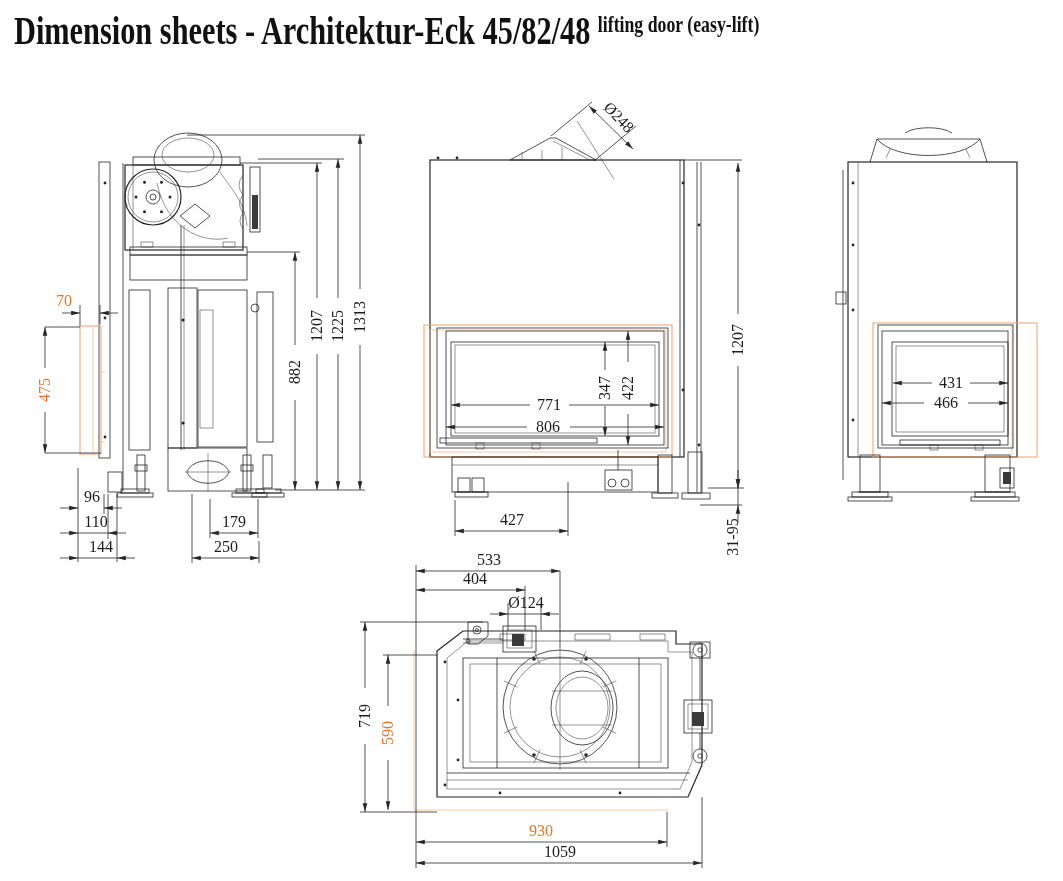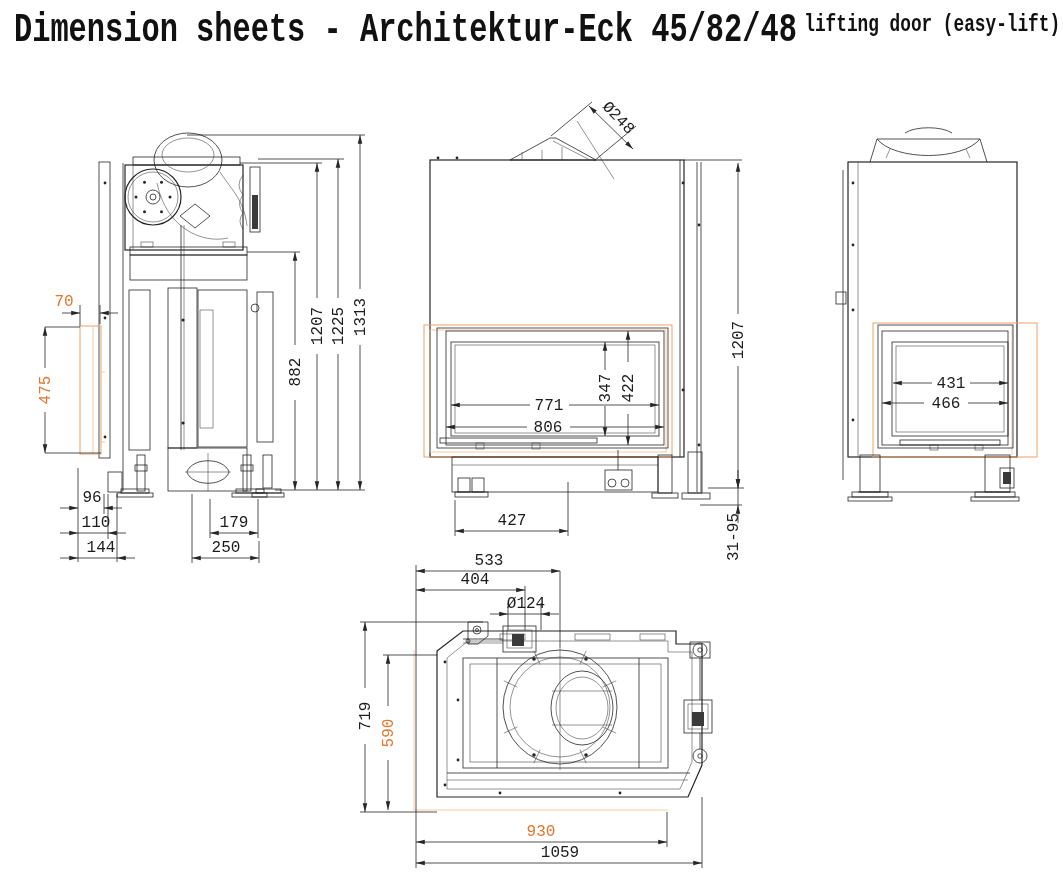--- a/index.html
+++ b/index.html
@@ -1,17 +1,17 @@
 <!DOCTYPE html>
 <html><head>
 <meta charset="utf-8">
 <style>
   html,body{margin:0;padding:0;background:#ffffff;}
   .page{position:relative;width:1063px;height:881px;background:#fff;overflow:hidden;
-        font-family:Liberation Mono, monospace;}
+        font-family:Liberation Serif, serif;}
   .title-row{position:absolute;left:14px;top:8px;display:flex;align-items:flex-start;
              transform:scaleX(.74);transform-origin:left top;white-space:nowrap;}
   .title-main{font-size:41px;font-weight:bold;color:#111;line-height:1.1;}
   .title-sub{font-size:24px;font-weight:bold;color:#111;margin-left:10px;margin-top:3px;}
   svg{position:absolute;left:0;top:0;}
   .ln{stroke:#262626;stroke-width:.8;fill:none;}
   .lt{stroke:#262626;stroke-width:1.2;fill:none;}
   .th{stroke:#3a3a3a;stroke-width:.55;fill:none;}
   .dim{stroke:#262626;stroke-width:.8;fill:none;}
   .org{stroke:#eda06a;stroke-width:1;fill:none;}

